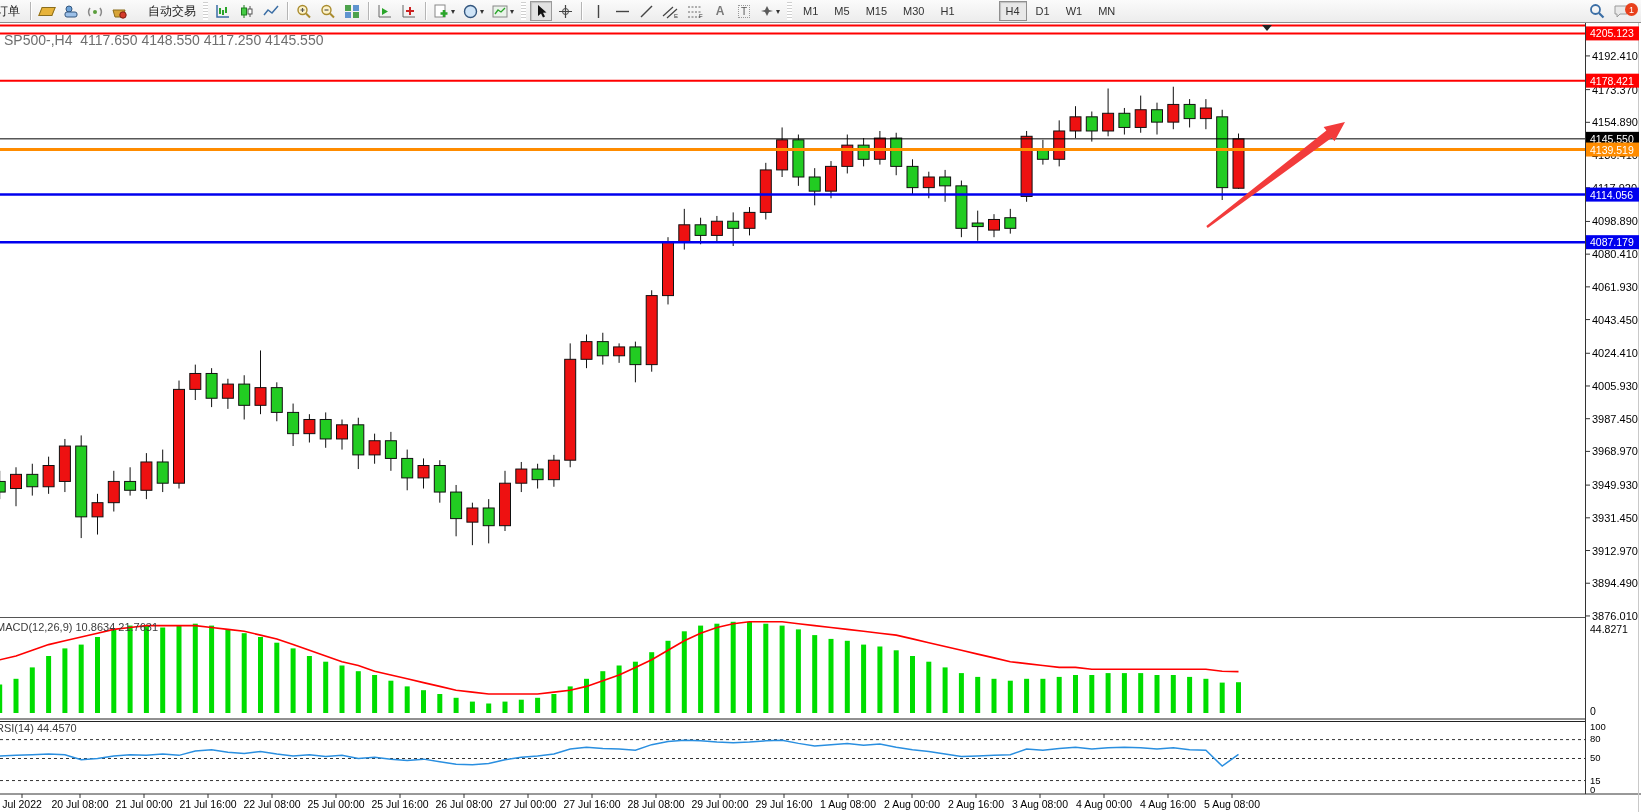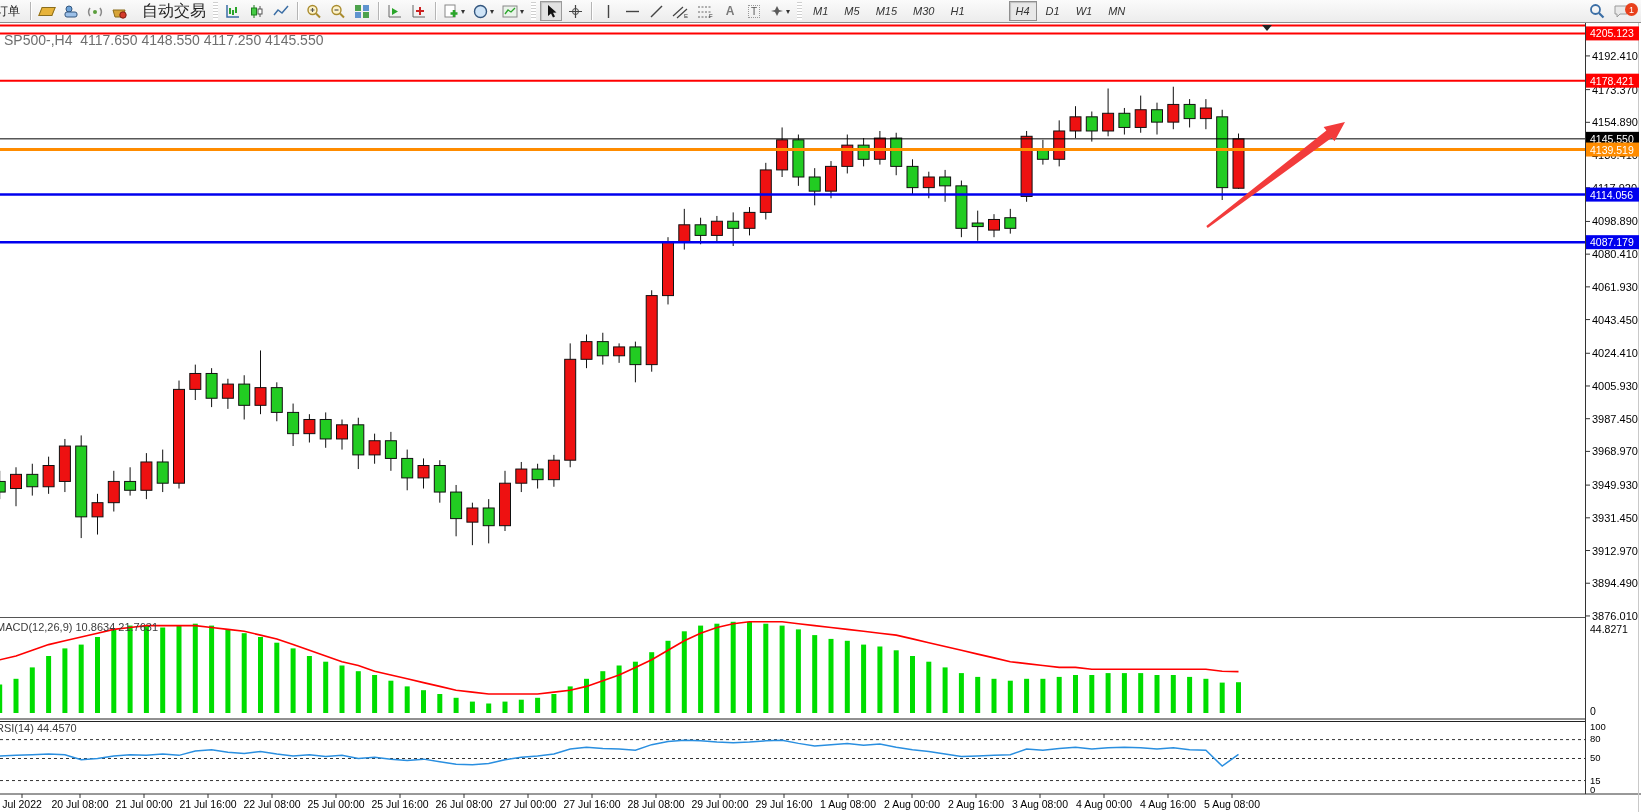--- a/index.html
+++ b/index.html
@@ -12,24 +12,24 @@
              background:linear-gradient(#fbfbfb,#ececec); border-bottom:1px solid #8f8f8f;
              display:flex; align-items:center; z-index:30; font-size:12px; color:#222; }
   .tb-btn { height:20px; min-width:22px; display:flex; align-items:center; justify-content:center;
             padding:0 2px; margin:0 1px; border:1px solid transparent; }
   .tb-btn.pressed { background:#e2e2e2; border:1px solid #9a9a9a; box-shadow:inset 1px 1px 1px rgba(0,0,0,.15); }
   .tb-sep { width:1px; height:18px; background:#b5b5b5; margin:0 4px; box-shadow:1px 0 0 #fff; }
   .tb-grip { width:5px; height:18px; margin:0 3px;
              background:repeating-linear-gradient(#cfcfcf 0 1px, #fff 1px 3px); }
   .tb-caret { font-size:8px; color:#333; margin-left:2px; }
   .tf-btn { height:20px; padding:0 6px; margin:0 1px; font-size:11px; color:#333;
-            display:flex; align-items:center; border:1px solid transparent;font-style:italic; }
+            display:flex; align-items:center; border:1px solid transparent; }
   .tf-btn.selected { background:#e8e8e8; border:1px solid #8f8f8f; box-shadow:inset 1px 1px 1px rgba(0,0,0,.18);margin-left:36px; }
   #new-order-clip { width:26px; overflow:hidden; white-space:nowrap; margin-left:-8px; font-size:12px; }
-  #autotrade-label { margin-left:15px; font-size:16px;font-family:Liberation Serif, serif; }
+  #autotrade-label { margin-left:21px; font-size:12px;font-family:Liberation Serif, serif; }
   .spacer { flex:1; }
   .badge { position:absolute; top:1px; right:-6px; background:#e8401c; color:#fff; border-radius:50%;
            width:13px; height:13px; font-size:9px; display:flex; align-items:center; justify-content:center; }
 
   
   .ohlc-title { position:absolute; left:4px; top:32px; z-index:20; font-size:14px; color:#6f6f6f; }
   .ind-label  { position:absolute; z-index:20; font-size:11px; color:#3c3c3c; white-space:nowrap; }
   #macd-label { left:-4px; top:621px; }
   #rsi-label  { left:-4px; top:722px; }
 

